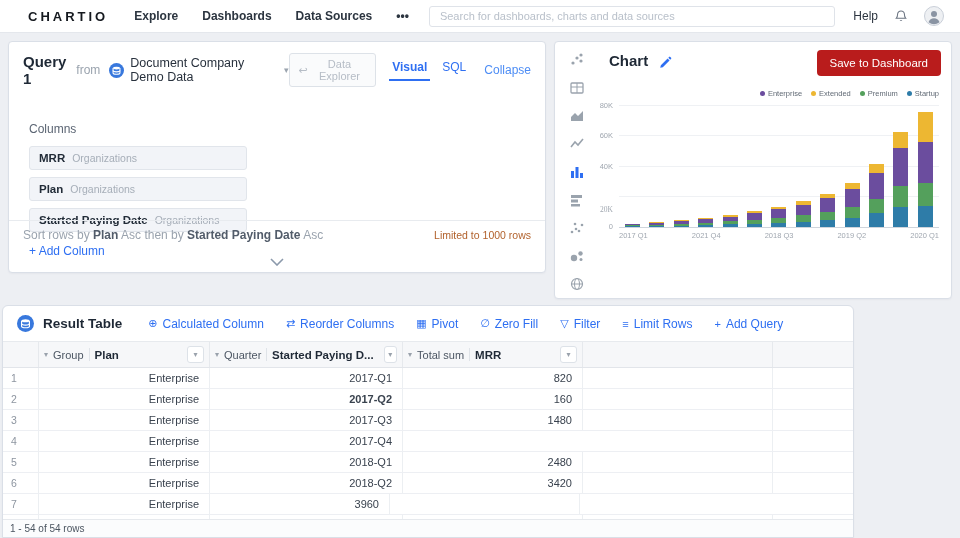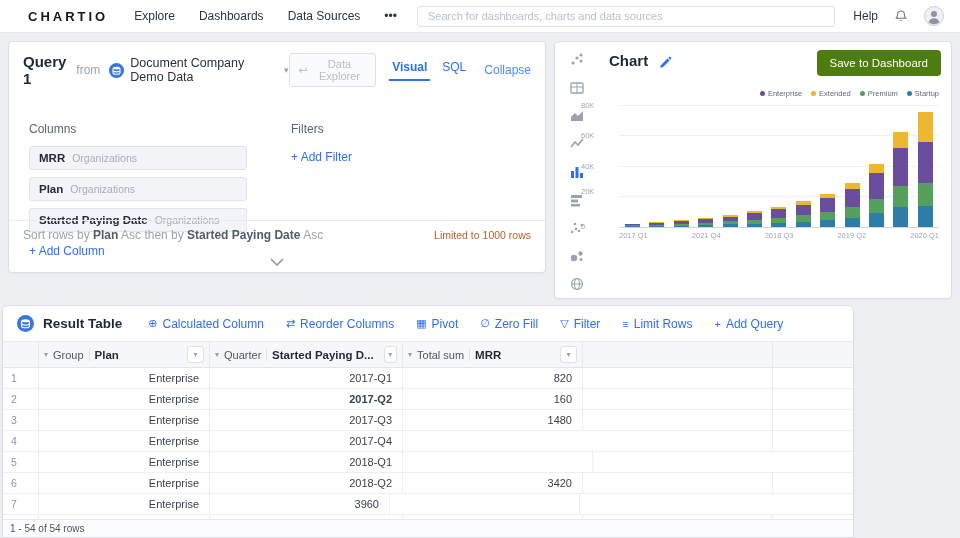--- a/index.html
+++ b/index.html
@@ -3,21 +3,21 @@
 <meta charset="utf-8">
 <style>
   * { margin:0; padding:0; box-sizing:border-box; }
   html,body { width:960px; height:538px; }
   body { font-family:"Liberation Sans","DejaVu Sans",sans-serif; background:#edeff3; position:relative; overflow:hidden; color:#28313d; }
 
   
   .topbar { position:absolute; top:0; left:0; width:960px; height:33px; background:#fff; border-bottom:1px solid #e4e7ec; display:flex; align-items:center; padding:0 16px 0 28px; z-index:5; }
   .logo { font-size:13px; font-weight:bold; letter-spacing:3px; color:#15191f; margin-right:26px; cursor:pointer; }
   .nav { display:flex; gap:24px; margin-right:20px; }
-  .nav-item { font-size:12px; color:#2c3540; cursor:pointer; white-space:nowrap; }
+  .nav-item { font-size:12px; color:#2c3540; cursor:pointer; white-space:nowrap;font-weight:bold; }
   .search { flex:1; height:21px; border:1px solid #dfe3e9; border-radius:3px; background:#fff; font:11px "Liberation Sans",sans-serif; padding:0 10px; color:#3a4450; margin-right:18px; outline:none; }
   .search::placeholder { color:#b9c0ca; }
   .topbar-right { display:flex; align-items:center; gap:16px; }
   .help { font-size:12px; color:#2c3540; cursor:pointer; }
   .iconbtn { display:flex; align-items:center; cursor:pointer; }
 
   
   .card { position:absolute; background:#fff; border:1px solid #dadfe7; border-radius:4px; box-shadow:0 1px 2px rgba(20,30,50,.04); }
 
   
@@ -52,28 +52,28 @@
   .q-collapse { position:absolute; left:50%; transform:translateX(-50%); bottom:6px; cursor:pointer; line-height:0; }
 
   
   .chart-card { left:554px; top:41px; width:398px; height:258px; }
   .type-strip { position:absolute; left:0; top:4px; width:44px; display:flex; flex-direction:column; align-items:center; }
   .type-btn { width:28px; height:28px; display:flex; align-items:center; justify-content:center; color:#9aa3ad; cursor:pointer; }
   .type-btn svg { width:16px; height:16px; fill:currentColor; }
   .type-btn.active { color:#2e6ff2; }
   .c-title { position:absolute; left:54px; top:10px; font-size:15px; font-weight:bold; color:#1e2835; }
   .pencil { position:absolute; left:104px; top:14px; cursor:pointer; line-height:0; }
-  .save-btn { position:absolute; right:10px; top:8px; background:#4d7c0f; color:#fff; border:none; border-radius:4px; font:11.5px "Liberation Sans",sans-serif; padding:7px 13px; cursor:pointer; }
+  .save-btn { position:absolute; right:10px; top:8px; background:#b91c1c; color:#fff; border:none; border-radius:4px; font:11.5px "Liberation Sans",sans-serif; padding:7px 13px; cursor:pointer; }
   .legend { position:absolute; right:12px; top:47px; display:flex; gap:9px; }
   .legend-item { display:flex; align-items:center; gap:3px; cursor:pointer; }
   .legend-dot { width:5px; height:5px; border-radius:50%; }
   .legend-label { font-size:7.5px; color:#626b76; }
   .plot { position:absolute; left:64px; right:12px; top:62px; height:124px; border-bottom:1px solid #cfd5dc; }
   .gridline { position:absolute; left:0; right:0; height:1px; background:#eff1f4; }
-  .ylabel { position:absolute; left:-38px; width:32px; text-align:left; font-size:7.5px; color:#a0a7b0; }
+  .ylabel { position:absolute; left:-38px; width:32px; text-align:right; font-size:7.5px; color:#a0a7b0; }
   .bars { position:absolute; left:0; right:0; top:0; bottom:0; display:flex; justify-content:space-between; align-items:flex-end; padding:0 6px; }
   .bar { width:15px; display:flex; flex-direction:column-reverse; }
   .bar-seg { width:100%; }
   .xlabels { position:absolute; left:0; right:0; top:100%; margin-top:4px; display:flex; }
   .xslot { flex:1; text-align:center; font-size:7.5px; color:#a0a7b0; white-space:nowrap; }
 
   
   .table-card { left:2px; top:305px; width:852px; height:233px; border-radius:6px 6px 0 0; overflow:hidden; }
   .t-header { height:36px; display:flex; align-items:center; padding:0 14px; border-bottom:1px solid #e7eaee; }
   .t-title { font-size:13.5px; font-weight:bold; color:#1e2835; margin:0 26px 0 9px; white-space:nowrap; }
@@ -165,24 +165,20 @@
             <span class="pill-src">Organizations</span>
           </div>
           <div class="pill">
             <span class="pill-name">Started Paying Date</span>
             <span class="pill-src">Organizations</span>
           </div>
         </div>
       <div class="add-link">+ Add Column</div>
     </div>
 
-    <div class="q-filters">
-      <div class="sec-label">Filters</div>
-      <div class="add-link">+ Add Filter</div>
-    </div>
 
     <div class="q-footer">
       <div class="sort-text"><span>Sort rows by </span><span class="sort-col">Plan</span><span> Asc then by </span><span class="sort-col">Started Paying Date</span><span> Asc</span></div>
       <div class="limit-text">Limited to 1000 rows</div>
     </div>
     <div class="q-collapse">
       <svg width="14" height="8" viewBox="0 0 14 8">
           <polyline points="1,1 7,7 13,1" fill="none" stroke="#8b99ab" stroke-width="1.6"></polyline>
         </svg>
     </div>
@@ -274,21 +270,21 @@
           <span class="legend-label">Premium</span>
         </span>
         <span class="legend-item">
           <span class="legend-dot" style="background: rgb(46, 124, 168);"></span>
           <span class="legend-label">Startup</span>
         </span>
       </div>
     <div class="plot" id="plot">
         <div class="ylabel" style="bottom: -4px;">0</div>
         <div class="gridline" style="bottom: 30.2439px;"></div>
-        <div class="ylabel" style="bottom: 31px;">20K</div>
+        <div class="ylabel" style="bottom: 13px; font-family: Liberation Serif, serif;">20K</div>
         <div class="gridline" style="bottom: 60.4878px;"></div>
         <div class="ylabel" style="bottom: 56.4878px;">40K</div>
         <div class="gridline" style="bottom: 90.7317px;"></div>
         <div class="ylabel" style="bottom: 86.7317px;">60K</div>
         <div class="gridline" style="bottom: 120.976px;"></div>
         <div class="ylabel" style="bottom: 116.976px;">80K</div>
         <div class="bars">
           <div class="bar">
             <div class="bar-seg" style="height: 0.8px; background: rgb(46, 124, 168);"></div>
             <div class="bar-seg" style="height: 0.8px; background: rgb(84, 160, 92);"></div>
@@ -487,20 +483,21 @@
           <div class="td val" style="width: 171px;">Enterprise</div>
           <div class="td val" style="width: 193px;">2017-Q4</div>
           <div class="td val" style="width: 180px; margin-top: 21px;">2260</div>
           <div class="td" style="width: 190px;"></div>
           <div class="td last" style="flex: 1 1 0%;"></div>
         </div>
         <div class="trow">
           <div class="td num" style="width: 36px;">5</div>
           <div class="td val" style="width: 171px;">Enterprise</div>
           <div class="td val" style="width: 193px;">2018-Q1</div>
+          <div class="td val" style="width: 180px;">2480</div>
           <div class="td" style="width: 190px;"></div>
           <div class="td last" style="flex: 1 1 0%;"></div>
         </div>
         <div class="trow">
           <div class="td num" style="width: 36px;">6</div>
           <div class="td val" style="width: 171px;">Enterprise</div>
           <div class="td val" style="width: 193px;">2018-Q2</div>
           <div class="td val" style="width: 180px; text-align: right;">3420</div>
           <div class="td" style="width: 190px;"></div>
           <div class="td last" style="flex: 1 1 0%;"></div>

